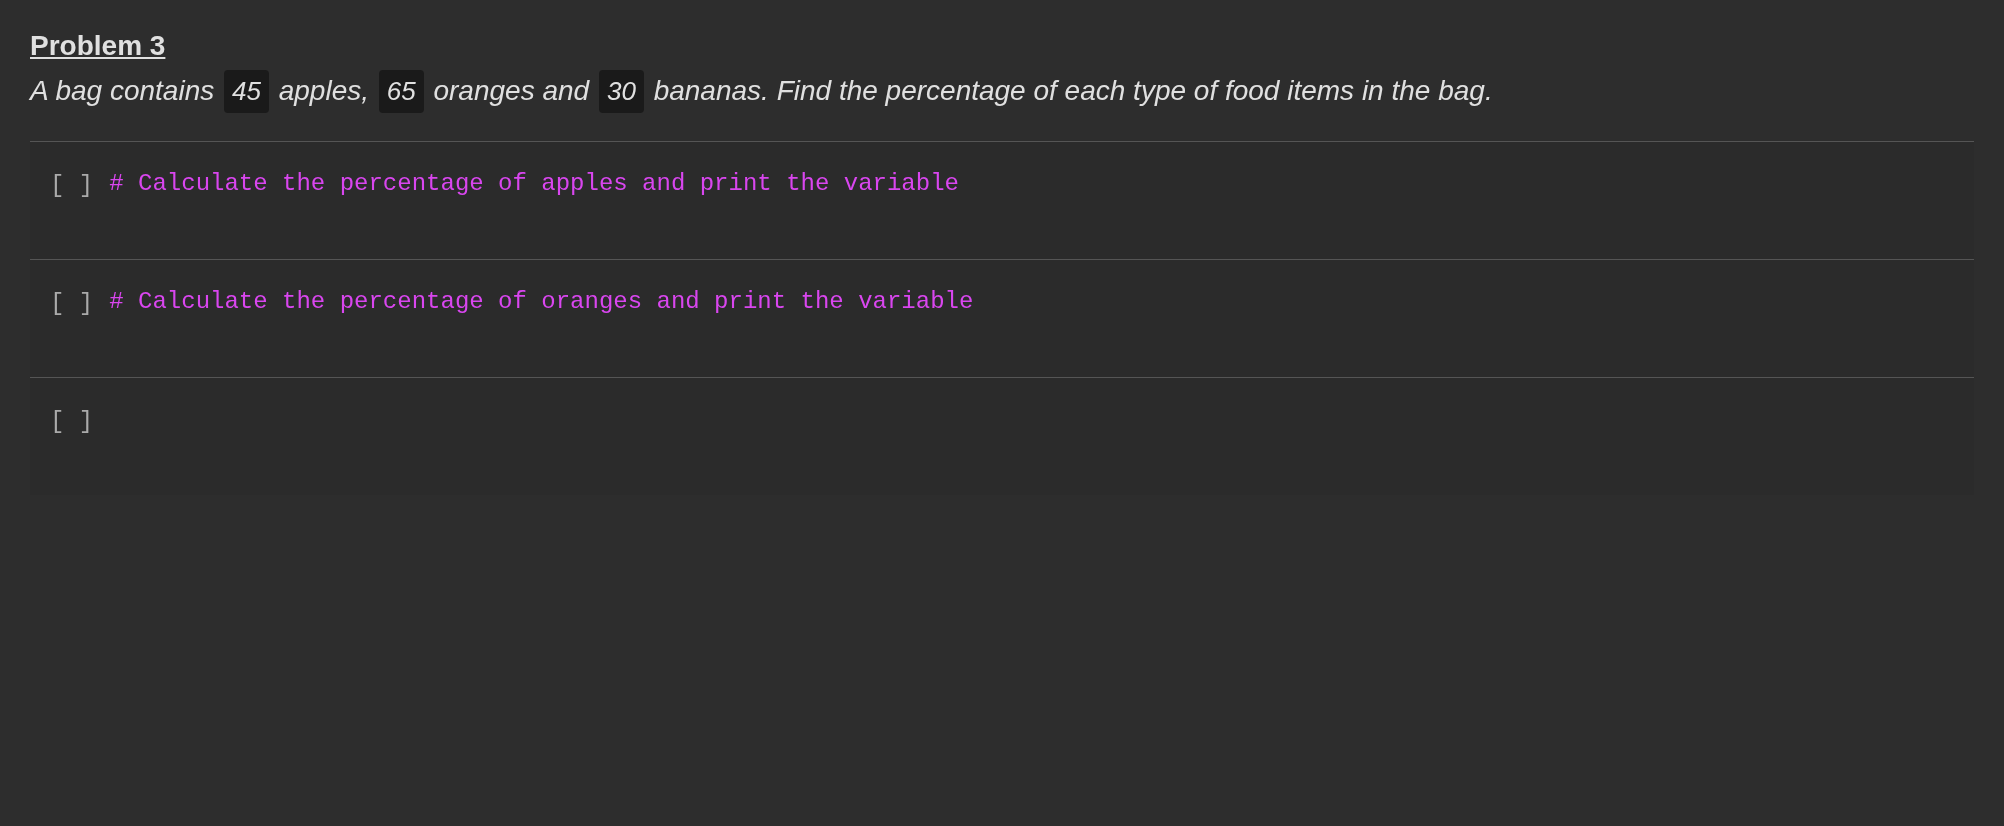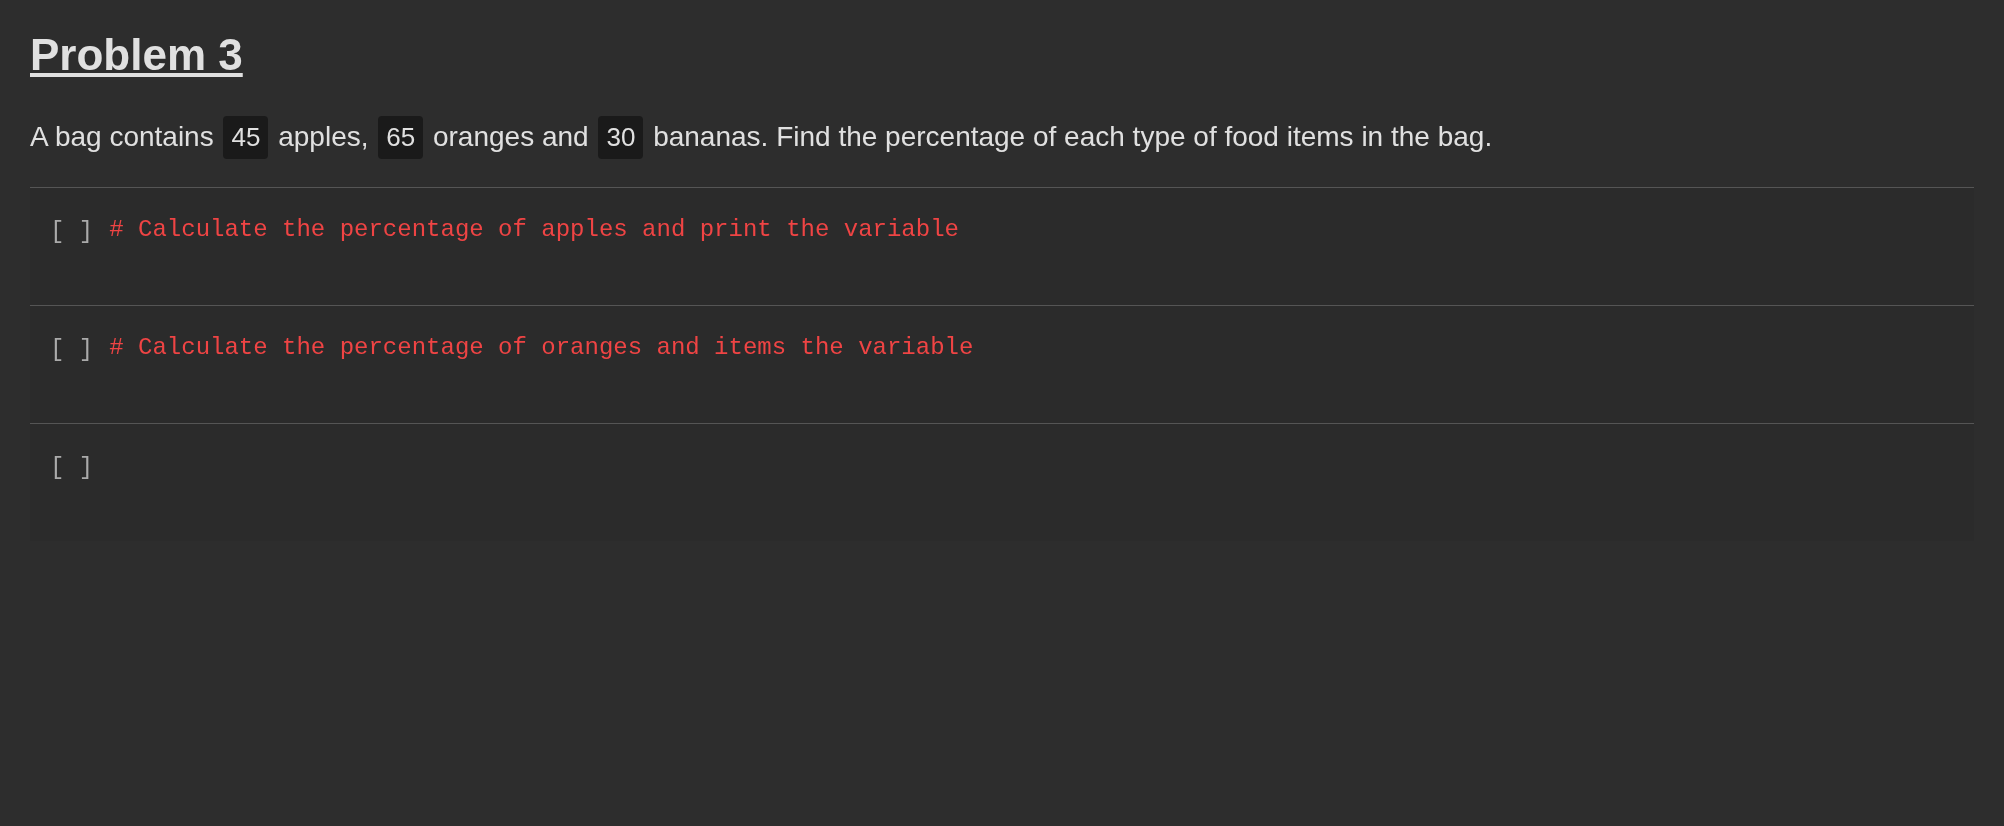--- a/index.html
+++ b/index.html
@@ -14,32 +14,33 @@
       font-family: -apple-system, BlinkMacSystemFont, 'Segoe UI', sans-serif;
       width: 2004px;
       min-height: 826px;
     }
 
     .page-container {
       padding: 30px 30px 30px 30px;
     }
 
     .problem-title {
-      font-size: 44px;
+      font-size: 28px;
       font-weight: bold;
       color: #e0e0e0;
       text-decoration: underline;
-      margin-bottom: 36px;
+      margin-bottom: 8px;
     }
 
     .problem-description {
       font-size: 28px;
       color: #e0e0e0;
       margin-bottom: 28px;
       line-height: 1.5;
+      font-style: italic;
     }
 
     .number-badge {
       background-color: #1a1a1a;
       color: #e0e0e0;
       padding: 2px 8px;
       border-radius: 4px;
       font-size: 26px;
       display: inline-block;
       margin: 0 2px;
@@ -62,21 +63,21 @@
       font-family: 'Courier New', Courier, monospace;
       font-size: 24px;
       white-space: nowrap;
       flex-shrink: 0;
       margin-top: 2px;
     }
 
     .cell-code {
       font-family: 'Courier New', Courier, monospace;
       font-size: 24px;
-      color: #ef4444;
+      color: #d946ef;
       white-space: pre;
     }
 
     .separator-line {
       height: 1px;
       background-color: #555;
     }
   </style>
 </head>
 <body>
@@ -102,21 +103,21 @@
       <span class="cell-indicator">[ ]</span>
       <span class="cell-code"># Calculate the percentage of apples and print the variable</span>
     </div>
   </div>
 
   <div class="separator-line"></div>
 
   <div class="code-cell">
     <div class="cell-row">
       <span class="cell-indicator">[ ]</span>
-      <span class="cell-code"># Calculate the percentage of oranges and items the variable</span>
+      <span class="cell-code"># Calculate the percentage of oranges and print the variable</span>
     </div>
   </div>
 
   <div class="separator-line"></div>
 
   <div class="code-cell">
     <div class="cell-row">
       <span class="cell-indicator">[ ]</span>
     </div>
   </div>

